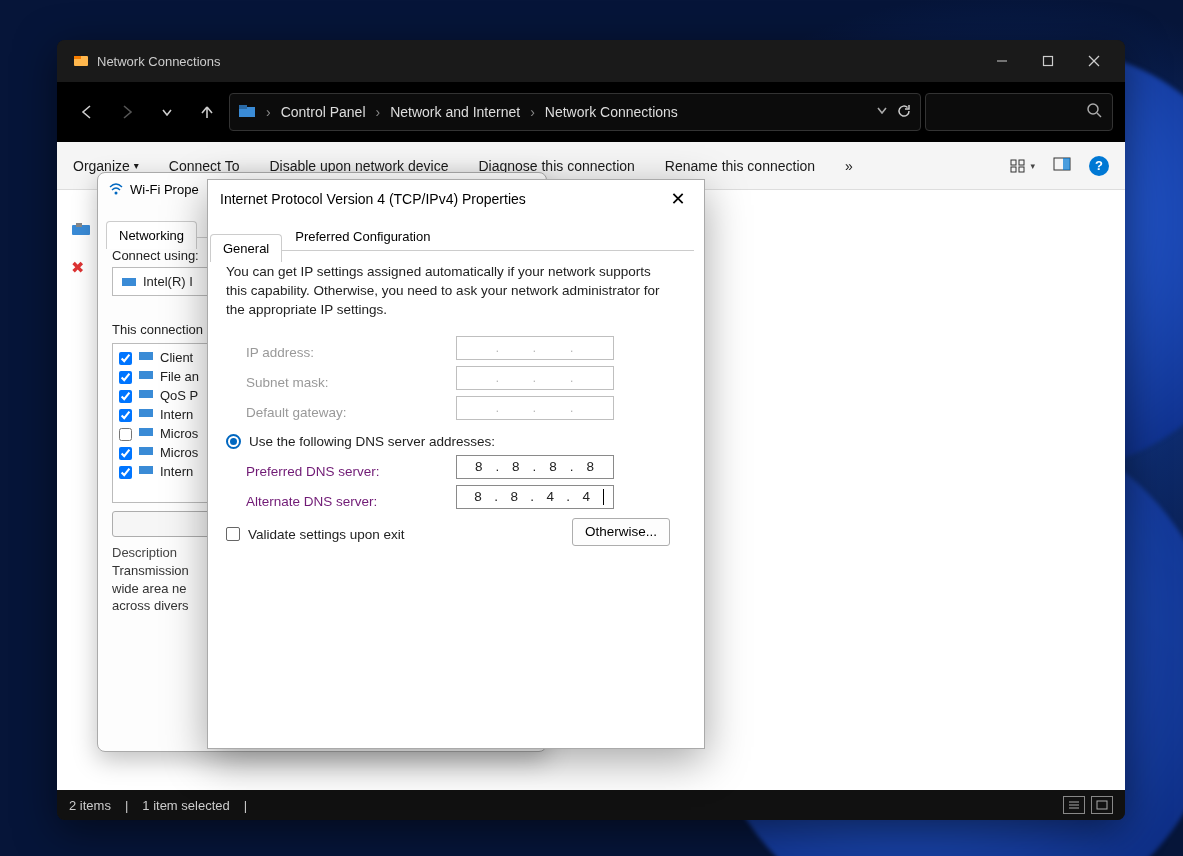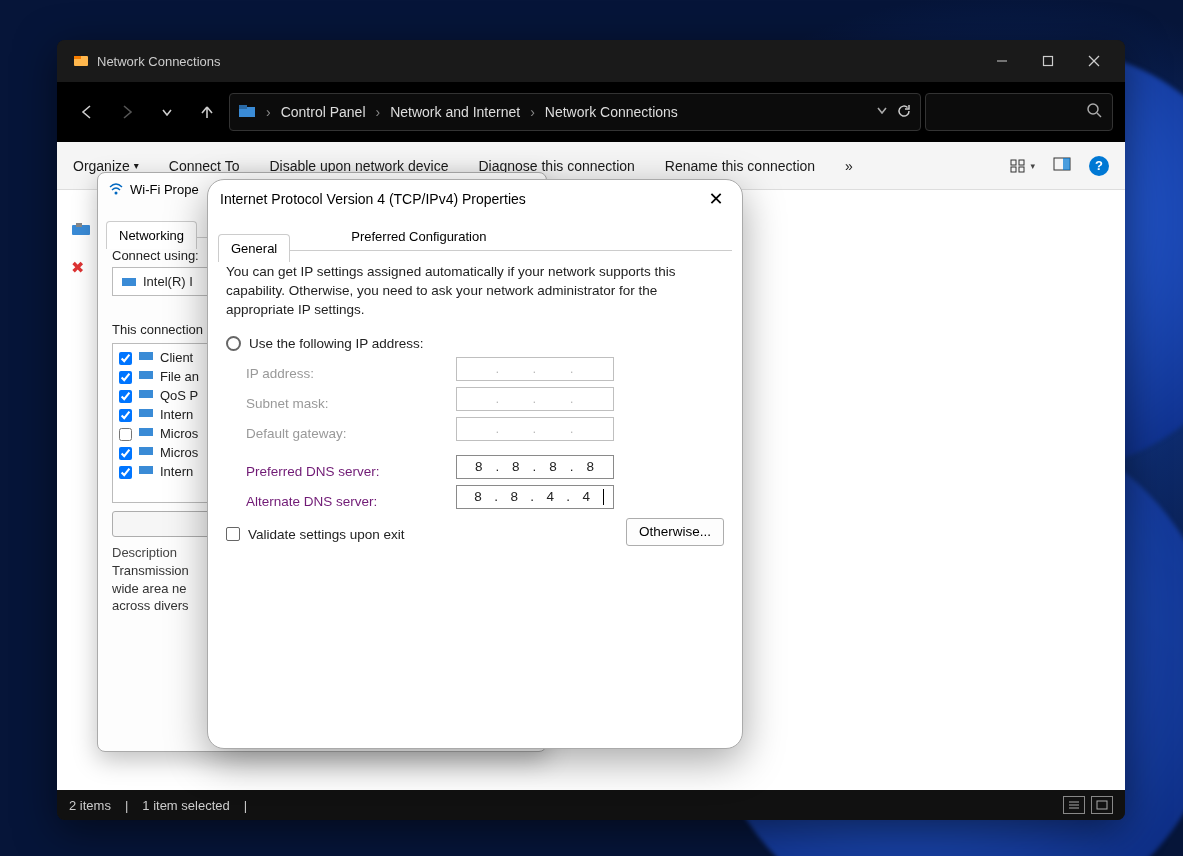--- a/index.html
+++ b/index.html
@@ -46,25 +46,25 @@
   .items-box { border:1px solid #bbb; background:#fff; margin-top:6px; padding:4px 4px; min-height:160px;}
   .item-row { display:flex; align-items:center; gap:6px; padding:2px 2px; font-size:13px;}
   .item-row input[type=checkbox]{ transform: translateY(1px);}
   .btnrow { display:flex; gap:6px; margin-top:8px;}
   .winbutton { flex:1; height:26px; border:1px solid #adadad; background:#f6f6f6; font-size:13px; border-radius:3px;}
   .desc-box { margin-top:8px;}
   .desc-box .hd{ font-size:13px; color:#444; margin-bottom:2px;}
   .desc-box .bd{ font-size:13px; color:#333; line-height:1.35;}
 
   
-  .ipv4-window { position:absolute; top:179px; left:207px; width:536px; height:570px; background:#fff; border:1px solid #aaa; border-radius:17px; box-shadow:0 12px 40px rgba(0,0,0,.35); display:flex; flex-direction:column; z-index:20;}
+  .ipv4-window { position:absolute; top:179px; left:207px; width:498px; height:570px; background:#fff; border:1px solid #aaa; border-radius:0; box-shadow:0 12px 40px rgba(0,0,0,.35); display:flex; flex-direction:column; z-index:20;}
   .ipv4-title { height:38px; display:flex; align-items:center; padding:0 12px; font-size:14px;}
   .ipv4-title .close { margin-left:auto; font-size:18px; width:28px; text-align:center; cursor:pointer;}
-  .ipv4-tabs { display:flex; margin:4px 10px 0 10px; border-bottom:1px solid #ccc;gap:48px;}
-  .ipv4-body { padding:12px 18px 10px 18px; font-size:13.5px; color:#222; flex:1;}
+  .ipv4-tabs { display:flex; margin:4px 10px 0 2px; border-bottom:1px solid #ccc;}
+  .ipv4-body { padding:12px 34px 10px 18px; font-size:13.5px; color:#222; flex:1;}
   .intro { line-height:1.4; margin-bottom:16px;}
   .radio-row { display:flex; align-items:center; gap:8px; margin:6px 0;}
   .radio { width:15px; height:15px; border-radius:50%; border:2px solid #666; display:inline-flex; align-items:center; justify-content:center;}
   .radio.checked { border-color:#0067c0;}
   .radio.checked::after{ content:""; width:7px; height:7px; background:#0067c0; border-radius:50%;}
   .field-grid { margin:6px 0 14px 20px;}
   .field-row { display:flex; align-items:flex-end; margin:6px 0;}
   .field-row label { width:210px; color:#701a75;}
   .field-row.disabled label{ color:#999;}
   .ip-input { width:158px; height:24px; border:1px solid #8a8a8a; background:#fff; font-family:"Consolas",monospace; font-size:13.5px; letter-spacing:1px; padding:0 6px; display:flex; align-items:center; justify-content:space-evenly; color:#222;}
@@ -313,24 +313,20 @@
     <span>Internet Protocol Version 4 (TCP/IPv4) Properties</span>
     <span class="close">✕</span>
   </div>
   <div class="ipv4-tabs">
     <div class="tab active">General</div>
     <div class="tab">Preferred Configuration</div>
   </div>
   <div class="ipv4-body">
     <div class="intro">You can get IP settings assigned automatically if your network supports this capability. Otherwise, you need to ask your network administrator for the appropriate IP settings.</div>
 
-    <div class="radio-row">
-      <span class="radio"></span>
-      <span>Use the following IP address:</span>
-    </div>
     <div class="field-grid">
       <div class="field-row disabled">
           <label>IP address:</label>
         <span class="ip-input disabled">
             <span class="ip-seg"></span>
             <span class="ip-dot">.</span>
             <span class="ip-seg"></span>
             <span class="ip-dot">.</span>
             <span class="ip-seg"></span>
             <span class="ip-dot">.</span>
@@ -356,20 +352,24 @@
             <span class="ip-dot">.</span>
             <span class="ip-seg"></span>
             <span class="ip-dot">.</span>
             <span class="ip-seg"></span>
             <span class="ip-dot">.</span>
             <span class="ip-seg"></span>
           </span>
       </div>
     </div>
 
+    <div class="radio-row">
+      <span class="radio checked"></span>
+      <span>Use the following DNS server addresses:</span>
+    </div>
     <div class="field-grid">
       <div class="field-row">
           <label>Preferred DNS server:</label>
         <span class="ip-input">
           <span class="ip-seg">8</span>
             <span class="ip-dot">.</span>
           <span class="ip-seg">8</span>
             <span class="ip-dot">.</span>
           <span class="ip-seg">8</span>
             <span class="ip-dot">.</span>

